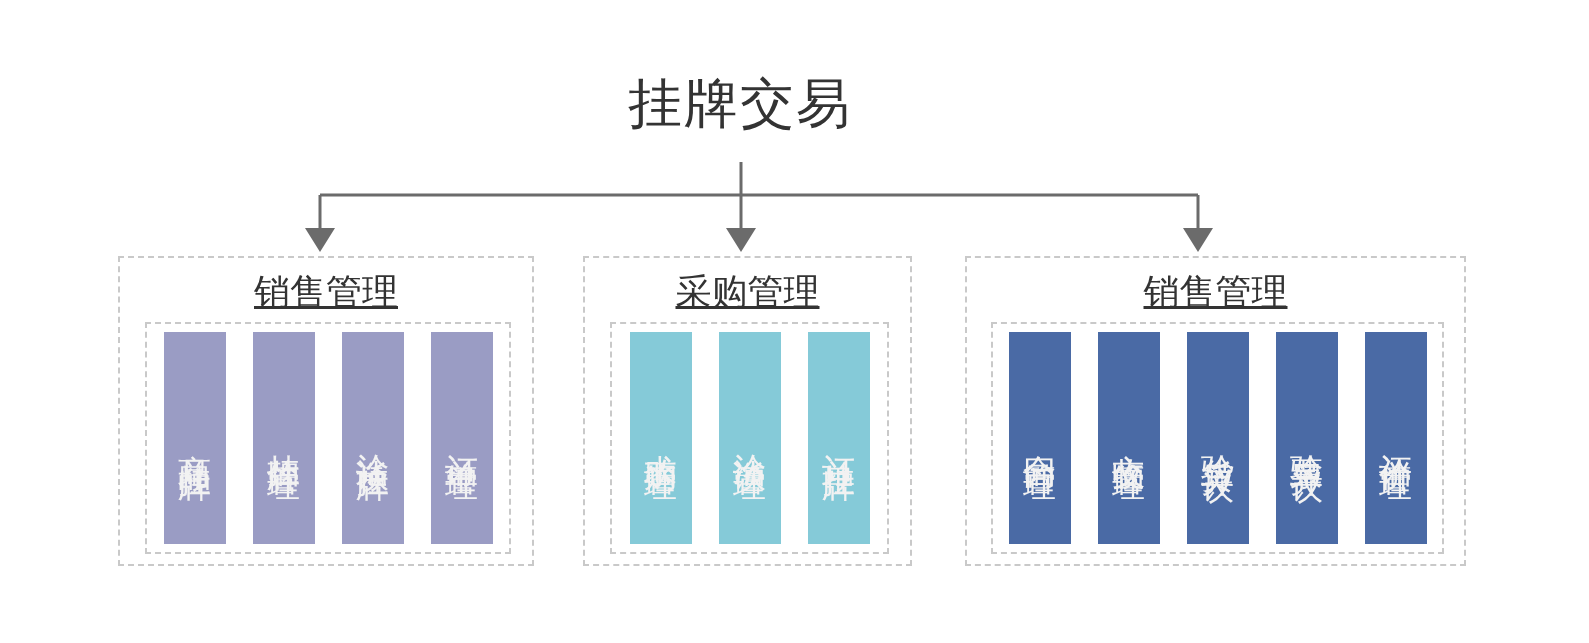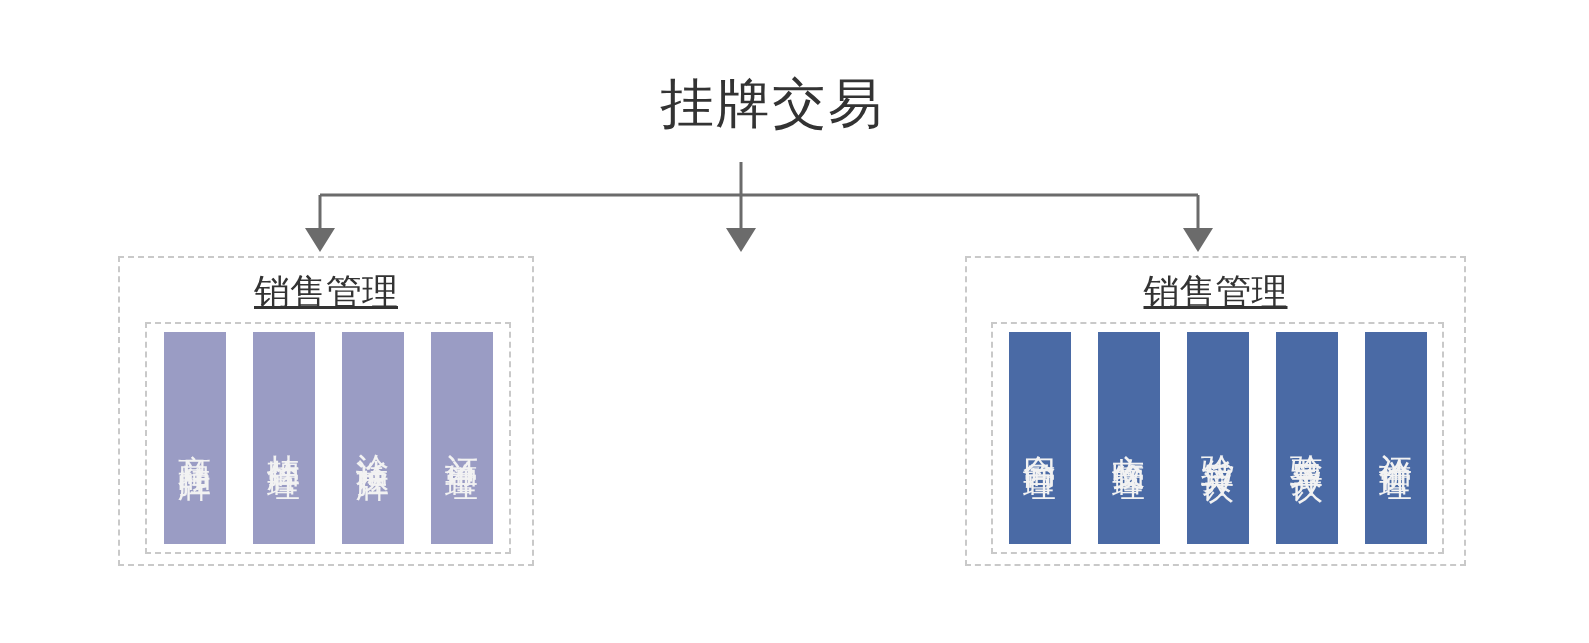--- a/index.html
+++ b/index.html
@@ -24,21 +24,20 @@
     left: 0;
     top: 72px;
     width: 1480px;
     text-align: center;
     font-size: 54px;
     line-height: 64px;
     letter-spacing: 2px;
     color: #333333;
     font-weight: 400;
     white-space: nowrap;
-    padding-left: 32px;
   }
 
   
   #connectors {
     position: absolute;
     left: 0;
     top: 0;
     width: 1589px;
     height: 643px;
     pointer-events: none;
@@ -145,20 +144,36 @@
         <div class="bar" style="background:#9a9cc4;">
           <span class="bar-text">洽谈挂牌</span>
         </div>
         <div class="bar" style="background:#9a9cc4;">
           <span class="bar-text">订单管理</span>
         </div>
       </div>
     </div>
   </div>
 
+  <div class="group-outer" style="left:583px; top:256px; width:329px; height:310px;">
+    <div class="group-title">采购管理</div>
+    <div class="group-inner" style="left:25px; top:64px; width:279px; height:232px;">
+      <div class="bars-row">
+        <div class="bar" style="background:#85cad8;">
+          <span class="bar-text">求购管理</span>
+        </div>
+        <div class="bar" style="background:#85cad8;">
+          <span class="bar-text">洽谈管理</span>
+        </div>
+        <div class="bar" style="background:#85cad8;">
+          <span class="bar-text">订单挂牌</span>
+        </div>
+      </div>
+    </div>
+  </div>
 
   <div class="group-outer" style="left:965px; top:256px; width:501px; height:310px;">
     <div class="group-title">销售管理</div>
     <div class="group-inner" style="left:24px; top:64px; width:453px; height:232px;">
       <div class="bars-row">
         <div class="bar" style="background:#4a6aa5;">
           <span class="bar-text">合同管理</span>
         </div>
         <div class="bar" style="background:#4a6aa5;">
           <span class="bar-text">交收管理</span>

